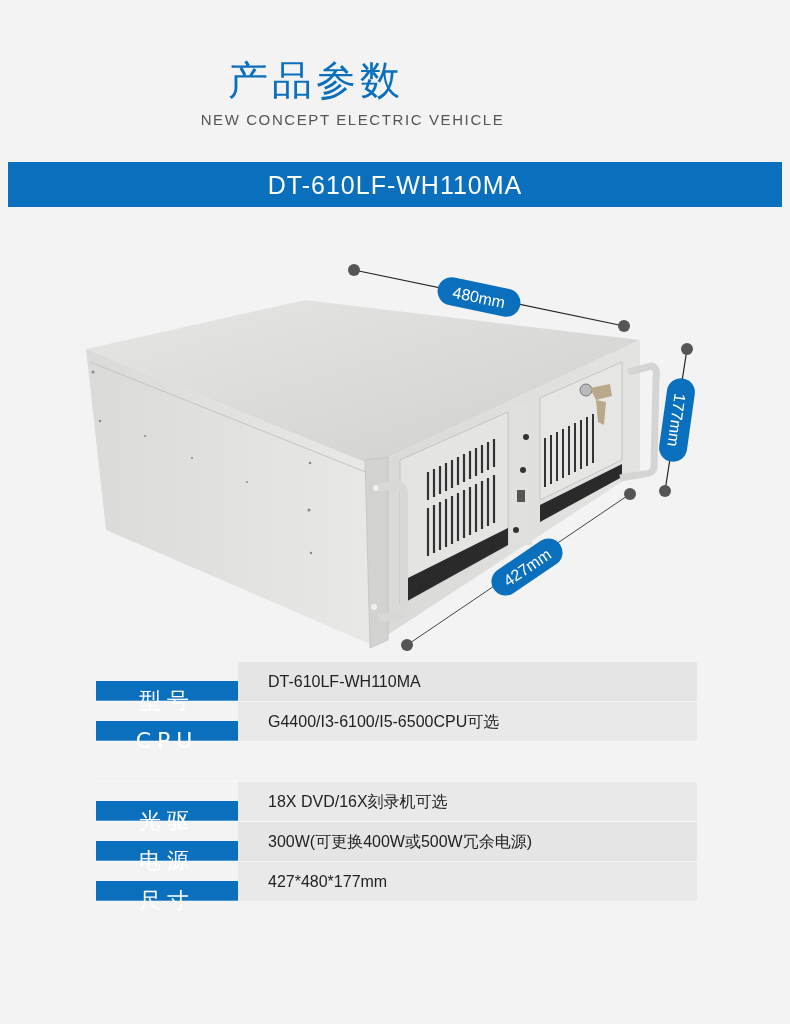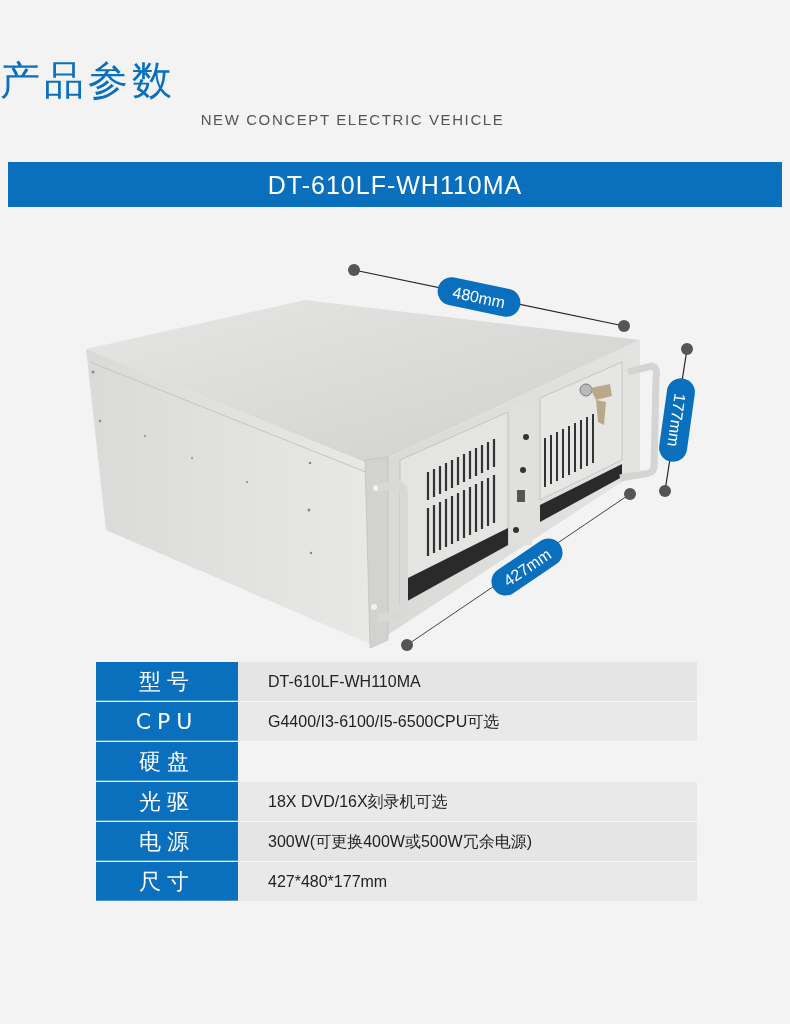--- a/index.html
+++ b/index.html
@@ -1,24 +1,24 @@
 <!DOCTYPE html>
 <html><head>
 <meta charset="utf-8">
 <style>
   html,body{margin:0;padding:0;}
   body{width:790px;height:1024px;background:#f3f3f3;position:relative;overflow:hidden;font-family:"DejaVu Sans","Liberation Sans",sans-serif;}
-  .title{position:absolute;top:52px;left:0;width:632px;font-size:40px;color:#0a6fbd;letter-spacing:4px;line-height:56px;}
+  .title{position:absolute;top:52px;left:0;width:632px;text-align:center;font-size:40px;color:#0a6fbd;letter-spacing:4px;line-height:56px;}
   .subtitle{position:absolute;top:111px;left:0;width:705px;text-align:center;font-size:15px;color:#555;letter-spacing:1.6px;font-family:"Liberation Sans",sans-serif;}
   .banner{position:absolute;top:162px;left:8px;width:774px;height:45px;background:#0a6fbd;color:#fff;text-align:center;font-size:25px;line-height:46px;letter-spacing:1px;font-family:"Liberation Sans",sans-serif;}
   .product{position:absolute;left:0;top:220px;width:790px;height:440px;}
   .spec-table{position:absolute;left:96px;top:662px;width:601px;border-collapse:collapse;}
   .row{display:flex;height:39px;border-bottom:1px solid #f7f7f7;}
   .row:last-child{border-bottom:none;justify-content:center;}
-  .k{width:142px;background:#0a6fbd;color:#fff;font-size:22px;text-align:center;line-height:39px;letter-spacing:6px;border-bottom:1px solid #4f97d3;box-sizing:border-box;}
+  .k{width:142px;background:#0a6fbd;color:#fff;font-size:22px;text-align:center;line-height:39px;letter-spacing:6px;border-bottom:1px solid #4f97d3;box-sizing:border-box;margin-top:19px;}
   .v{flex:1;background:#e5e5e5;color:#222;font-size:16px;line-height:39px;padding-left:30px;font-family:"Liberation Sans",sans-serif;}
   .row:nth-child(even) .v{background:#e9e9e9;}
 </style>
 </head>
 <body>
 
 <div class="title">产品参数</div>
 <div class="subtitle">NEW CONCEPT ELECTRIC VEHICLE</div>
 <div class="banner">DT-610LF-WH110MA</div>
 
@@ -147,21 +147,20 @@
 <div class="spec-table">
   <div class="row">
     <div class="k">型号</div>
     <div class="v">DT-610LF-WH110MA</div>
   </div>
   <div class="row">
     <div class="k">CPU</div>
     <div class="v">G4400/I3-6100/I5-6500CPU可选</div>
   </div>
   <div class="row">
-    <div class="k">硬盘</div>
   </div>
   <div class="row">
     <div class="k">光驱</div>
     <div class="v">18X DVD/16X刻录机可选</div>
   </div>
   <div class="row">
     <div class="k">电源</div>
     <div class="v">300W(可更换400W或500W冗余电源)</div>
   </div>
   <div class="row">

